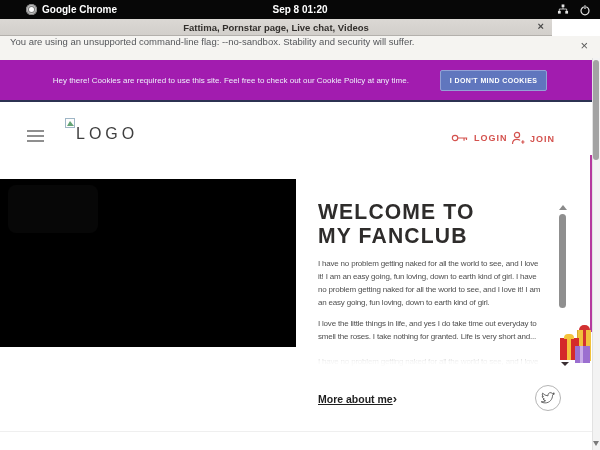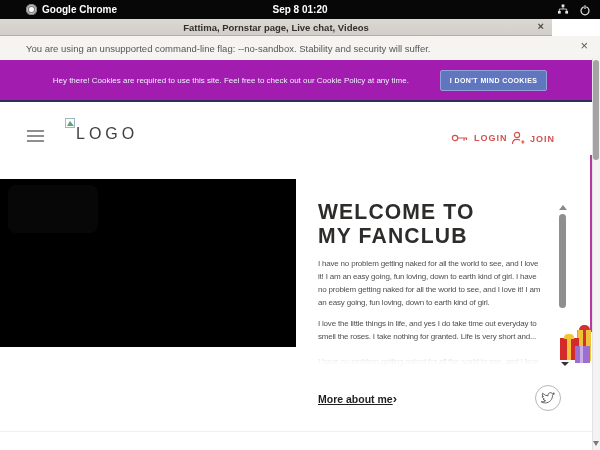--- a/index.html
+++ b/index.html
@@ -24,21 +24,21 @@
   
   .titlebar { left:0; top:19px; width:552px; height:17px;
               background:linear-gradient(#dbd8d4,#d2cfcb); border-bottom:1px solid #b3b0ac;
               display:flex; align-items:center; justify-content:center;
               font-size:9.5px; font-weight:bold; color:#322f2c; }
   .title-close { position:absolute; right:8px; top:1px; font-size:11px; color:#4a4a4a;
                  font-weight:bold; cursor:pointer; }
 
   
   .infobar { left:0; top:36px; width:600px; height:24px; background:#f5f4f1;
-             display:flex; align-items:center; font-size:9.5px; color:#54565a; padding:0 26px; }
+             display:flex; font-size:9.5px; color:#54565a; padding:0 10px; }
   .infobar-close { position:absolute; right:12px; top:39px; font-size:13px; color:#5a5a5a;
                    cursor:pointer; line-height:1; }
 
   
   .cookiebar { left:0; top:60px; width:600px; height:42px; background:#a21caf;
                border-bottom:2px solid #2c3352; display:flex; align-items:center;
                justify-content:center; gap:31px; }
   .cookie-msg { font-size:8px; color:#eef0fa; }
   .cookie-btn { font-size:7px; font-weight:bold; color:#fff; letter-spacing:.4px;
                 background:#6076be; border:1px solid #93a1d5; border-radius:2px;

